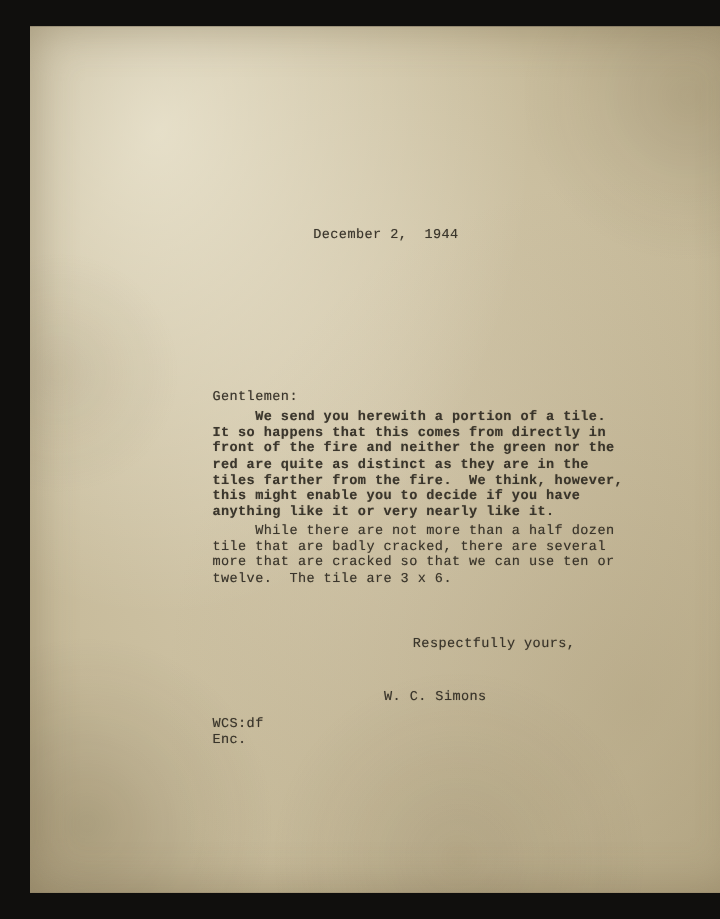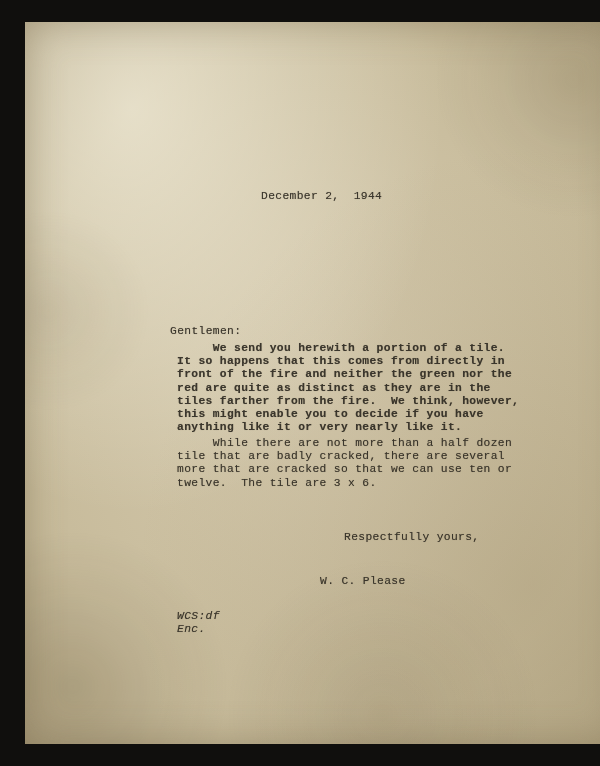--- a/index.html
+++ b/index.html
@@ -45,27 +45,27 @@
     font-family: "Liberation Mono", monospace;
     font-size: 11.3px;
     line-height: 13.2px;
     letter-spacing: 0.35px;
     white-space: pre;
     text-shadow: 0 0 0.7px rgba(60,52,38,0.55);
     opacity: .92;
   }
   #date        { left: 236px; top: 168px; }
   #addressee   { left: 152px; top: 255px; }
-  #salutation  { left: 145px; top: 303px; }
+  #salutation  { left: 152px; top: 303px; }
   #para1       { left: 152px; top: 320px; font-weight: bold; }
   #para2       { left: 152px; top: 415px; }
   #para3       { left: 152px; top: 471px; }
   #closing     { left: 295px; top: 509px; padding-left: 24px; }
   #signature   { left: 295px; top: 553px; }
-  #refline     { left: 152px; top: 588px; font-style: italic; }
+  #refline     { left: 152px; top: 576px; }
 </style>
 </head>
 <body>
 
 <div id="page">
   <div id="grain"></div>
 
   <div class="tw" id="date">December 2,  1944</div>
 
 
@@ -80,17 +80,17 @@
 anything like it or very nearly like it.</div>
 
   <div class="tw" id="para2">     While there are not more than a half dozen
 tile that are badly cracked, there are several
 more that are cracked so that we can use ten or
 twelve.  The tile are 3 x 6.</div>
 
 
   <div class="tw" id="closing">Respectfully yours,</div>
 
-  <div class="tw" id="signature">W. C. Please</div>
+  <div class="tw" id="signature">W. C. Simons</div>
 
   <div class="tw" id="refline">WCS:df
 Enc.</div>
 </div>
 
 </body></html>

